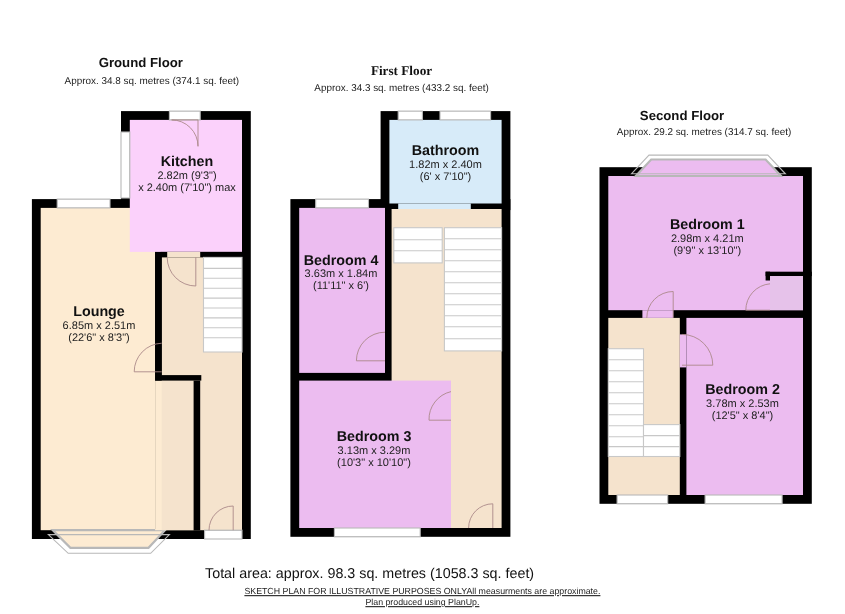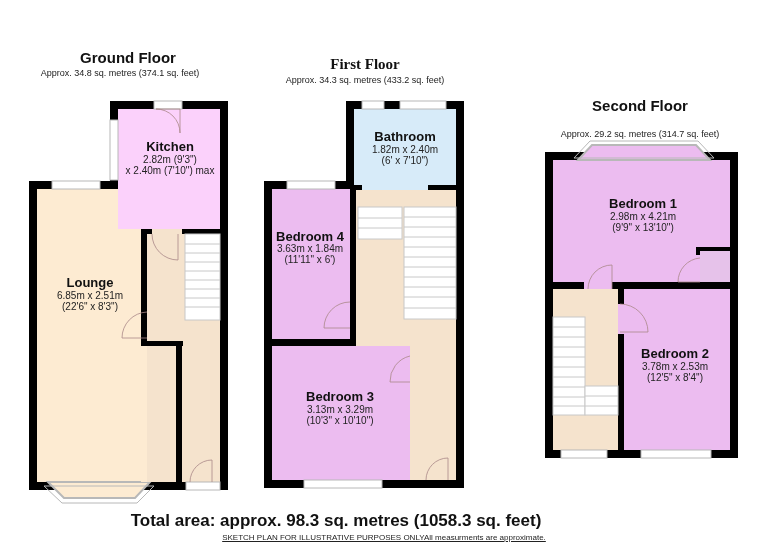--- a/index.html
+++ b/index.html
@@ -1,35 +1,35 @@
 <!DOCTYPE html>
 <html><head>
 <meta charset="utf-8">
 <style>
   html, body { margin: 0; padding: 0; background: #ffffff; }
   body { width: 768px; height: 558px; position: relative; overflow: hidden; font-family: "Liberation Sans", sans-serif; color: #111; }
-  .floor-title { position: absolute; text-align: center; font-weight: bold; font-size: 15px; line-height: 17px; }
+  .floor-title { position: absolute; text-align: center; font-weight: bold; font-size: 12px; line-height: 17px; }
   .floor-area { position: absolute; text-align: center; font-size: 9px; line-height: 11px; color: #222; }
   svg { position: absolute; left: 0; top: 0; }
   .room-name { font-family: "Liberation Sans", sans-serif; font-weight: bold; font-size: 13px; fill: #111; }
   .room-dim { font-family: "Liberation Sans", sans-serif; font-size: 10px; fill: #222; }
-  .footer-total { position: absolute; left: 0; width: 672px; top: 513px; text-align: center; font-size: 17px; line-height: 15px; color: #111; font-weight: bold; }
+  .footer-total { position: absolute; left: 0; width: 672px; top: 513px; text-align: center; font-size: 13px; line-height: 15px; color: #111; }
   .footer-note { position: absolute; left: 0; width: 768px; top: 533px; text-align: center; font-size: 8px; line-height: 10px; color: #222; text-decoration: underline; }
 </style>
 </head>
 <body>
 
 <div class="floor-title" style="left:28px;width:200px;top:49px;">Ground Floor</div>
-<div class="floor-area" style="left:10px;width:220px;top:68px;">Approx. 34.8 sq. metres (374.1 sq. feet)</div>
+<div class="floor-area" style="left:28px;width:220px;top:68px;">Approx. 34.8 sq. metres (374.1 sq. feet)</div>
 
 <div class="floor-title" style="left:265px;width:200px;top:56px;font-family:Liberation Serif, serif;">First Floor</div>
 <div class="floor-area" style="left:255px;width:220px;top:75px;">Approx. 34.3 sq. metres (433.2 sq. feet)</div>
 
-<div class="floor-title" style="left:540px;width:200px;top:97px;">Second Floor</div>
-<div class="floor-area" style="left:530px;width:220px;top:129px;">Approx. 29.2 sq. metres (314.7 sq. feet)</div>
+<div class="floor-title" style="left:520px;width:200px;top:97px;">Second Floor</div>
+<div class="floor-area" style="left:530px;width:220px;top:115px;">Approx. 29.2 sq. metres (314.7 sq. feet)</div>
 
 <svg width="768" height="558" viewBox="0 0 768 558" xmlns="http://www.w3.org/2000/svg">
 
   <g>
 
     <rect x="29" y="181" width="118" height="309" fill="#000"></rect>
     <rect x="110" y="101" width="118" height="389" fill="#000"></rect>
 
     <rect x="37" y="189" width="104" height="293" fill="#fdebd2"></rect>
 
@@ -175,13 +175,14 @@
     <text x="643" y="231" text-anchor="middle" class="room-dim">(9'9" x 13'10")</text>
     <text x="675" y="358" text-anchor="middle" class="room-name">Bedroom 2</text>
     <text x="675" y="370" text-anchor="middle" class="room-dim">3.78m x 2.53m</text>
     <text x="675" y="381" text-anchor="middle" class="room-dim">(12'5" x 8'4")</text>
   </g>
 </svg>
 
 <div class="footer-total">Total area: approx. 98.3 sq. metres (1058.3 sq. feet)</div>
 <div class="footer-note">
   <div>SKETCH PLAN FOR ILLUSTRATIVE PURPOSES ONLYAll measurments are approximate.</div>
+  <div>Plan produced using PlanUp.</div>
 </div>
 
 </body></html>

